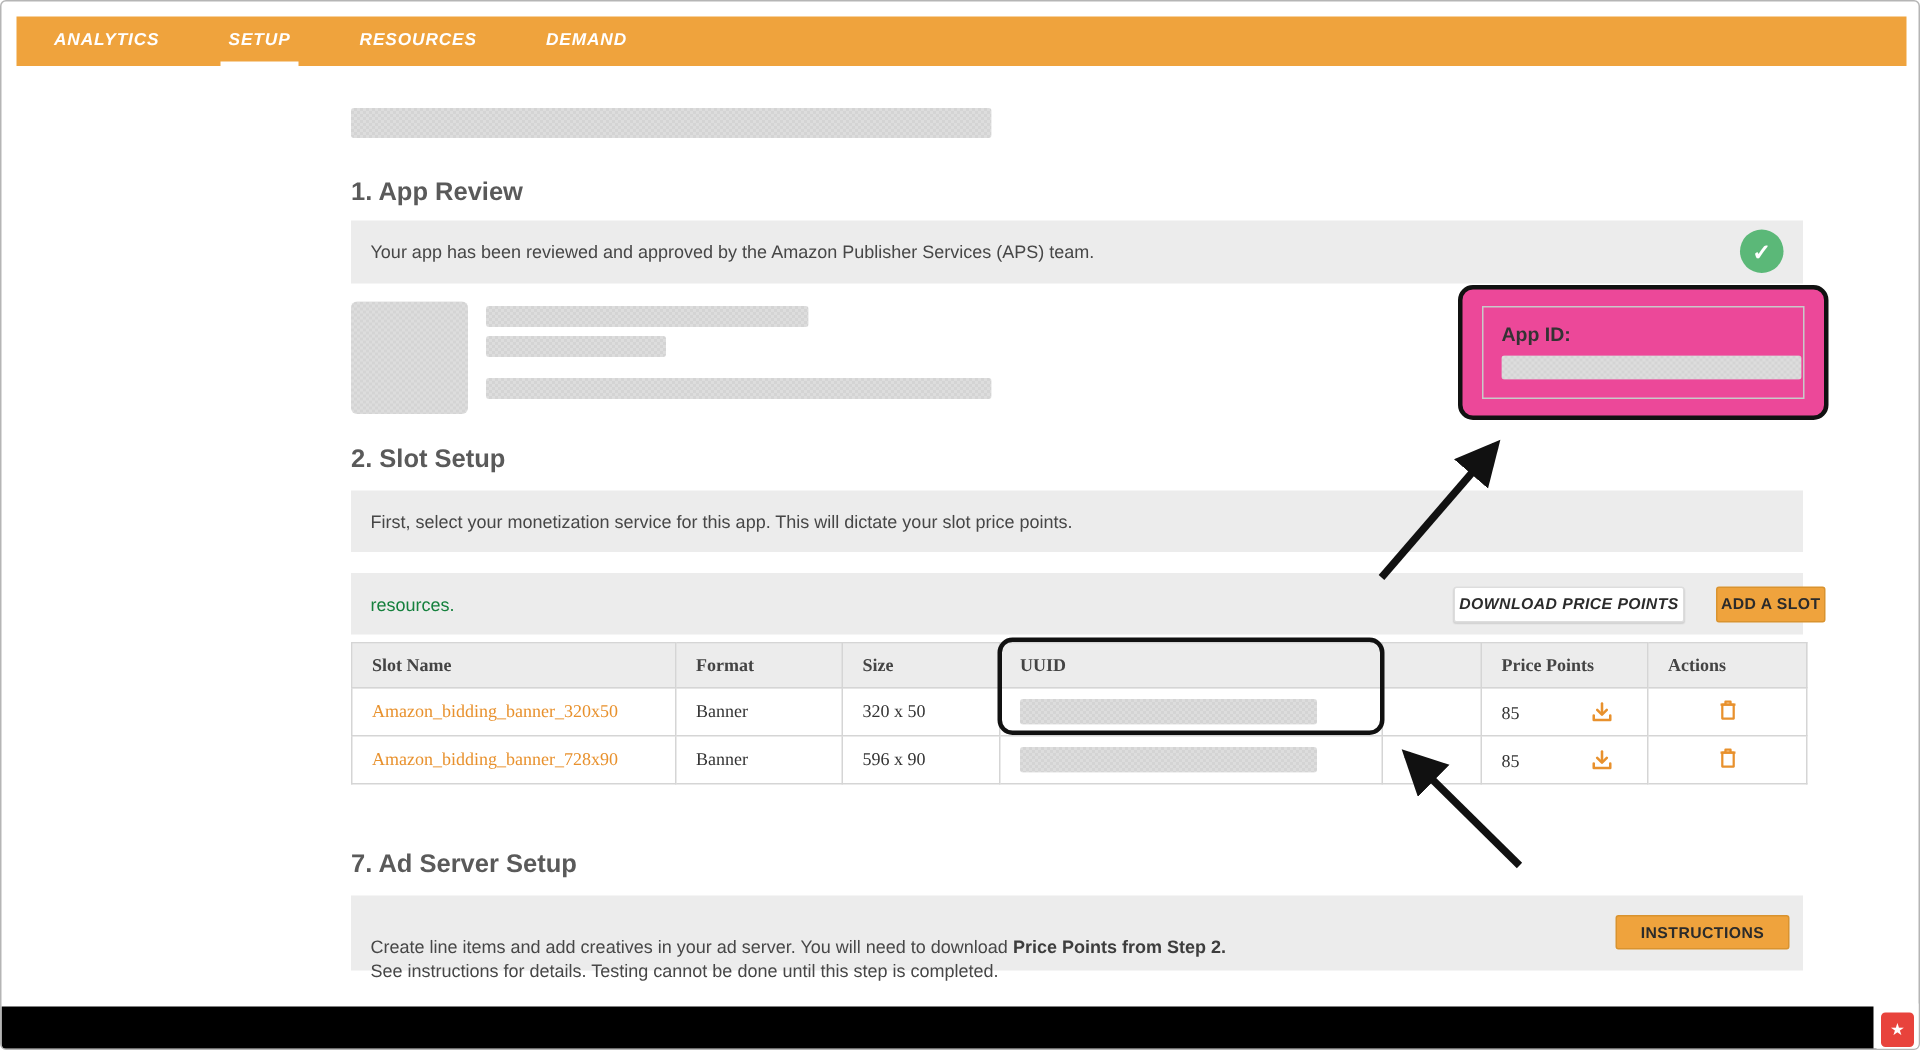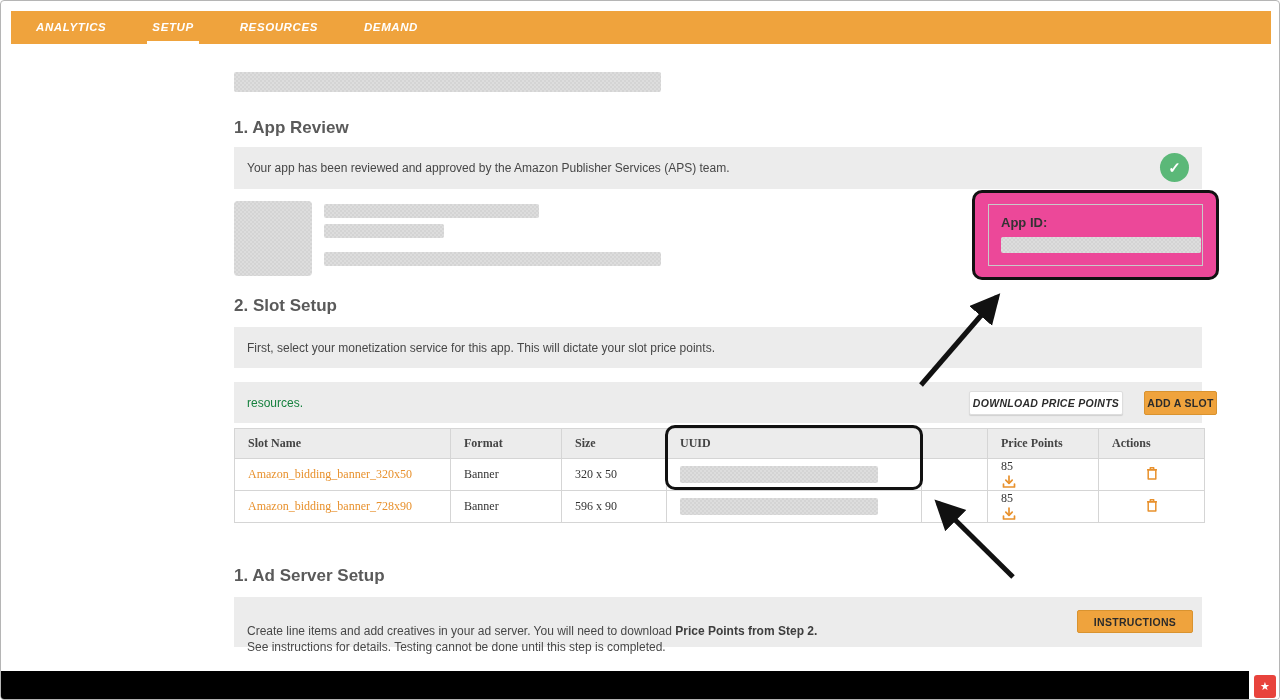--- a/index.html
+++ b/index.html
@@ -84,21 +84,21 @@
   table.slots {
     position:absolute; left:233px; top:427px; width:970px;
     border-collapse:collapse; table-layout:fixed; font-size:12px; color:#333;
     background:#fff;
     font-family:Liberation Serif, serif;
   }
   table.slots th, table.slots td { border:1px solid #d5d5d5; padding:0 0 0 13px; text-align:left; }
   table.slots th { background:#ececec; height:30px; font-weight:bold; color:#444; font-size:12px; }
   table.slots td { height:32px;margin-left:10px; }
   td.slot-link { color:#e8912d; cursor:pointer; }
-  .pp-cell { display:flex; align-items:flex-start; justify-content:space-between; padding-right:22px;flex-direction:column; }
+  .pp-cell { display:flex; align-items:flex-end; justify-content:space-between; padding-right:22px; }
   .icon-btn { cursor:pointer; display:inline-flex; }
 
   .uuid-highlight {
     position:absolute; left:664px; top:424px; width:258px; height:65px;
     border:3px solid #111; border-radius:10px; pointer-events:none;
   }
 
   
   .adserver-text { line-height:16px;margin-top:34px; }
   .adserver-text b { color:#3d3d3d; }
@@ -241,21 +241,21 @@
                 <path d="M6.3 4.5V2.8h3.4v1.7"></path>
             </svg>
           </span>
         </td>
       </tr>
     </tbody>
   </table>
 
   <div class="uuid-highlight"></div>
 
-  <div class="h2" style="left:233px;top:565px;">1. Ad Server Setup</div>
+  <div class="h2" style="left:233px;top:565px;">7. Ad Server Setup</div>
 
   <div class="banner" style="top:596px;height:50px;">
     <div class="adserver-text">
       <span>Create line items and add creatives in your ad server. You will need to download </span><b>Price Points from Step 2.</b><br>
       <span>See instructions for details. Testing cannot be done until this step is completed.</span>
     </div>
   </div>
   <div class="btn-orange" style="position:absolute;left:1076px;top:609px;width:116px;height:23px;">INSTRUCTIONS</div>
 
   <svg class="overlay" width="1280" height="700">

